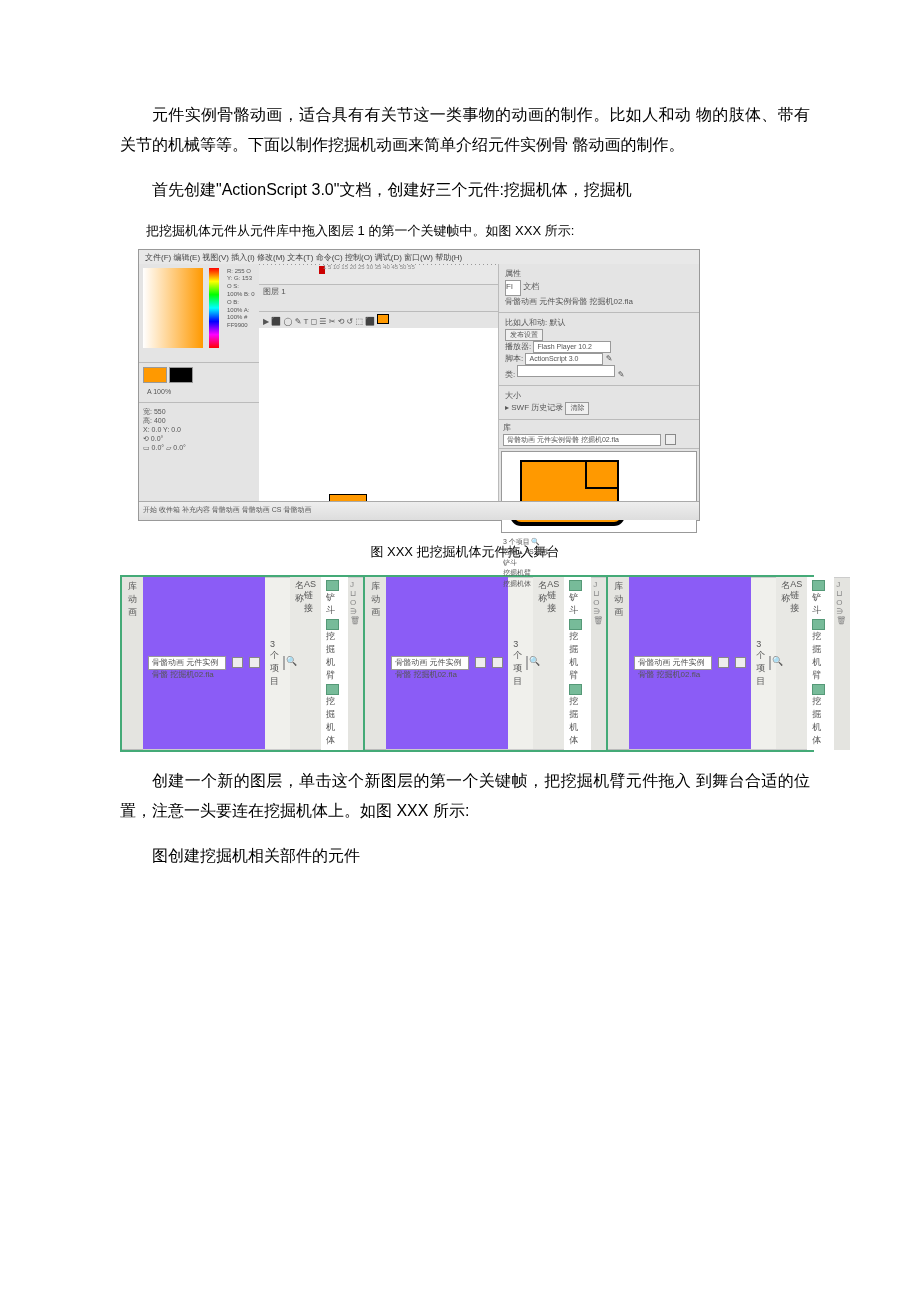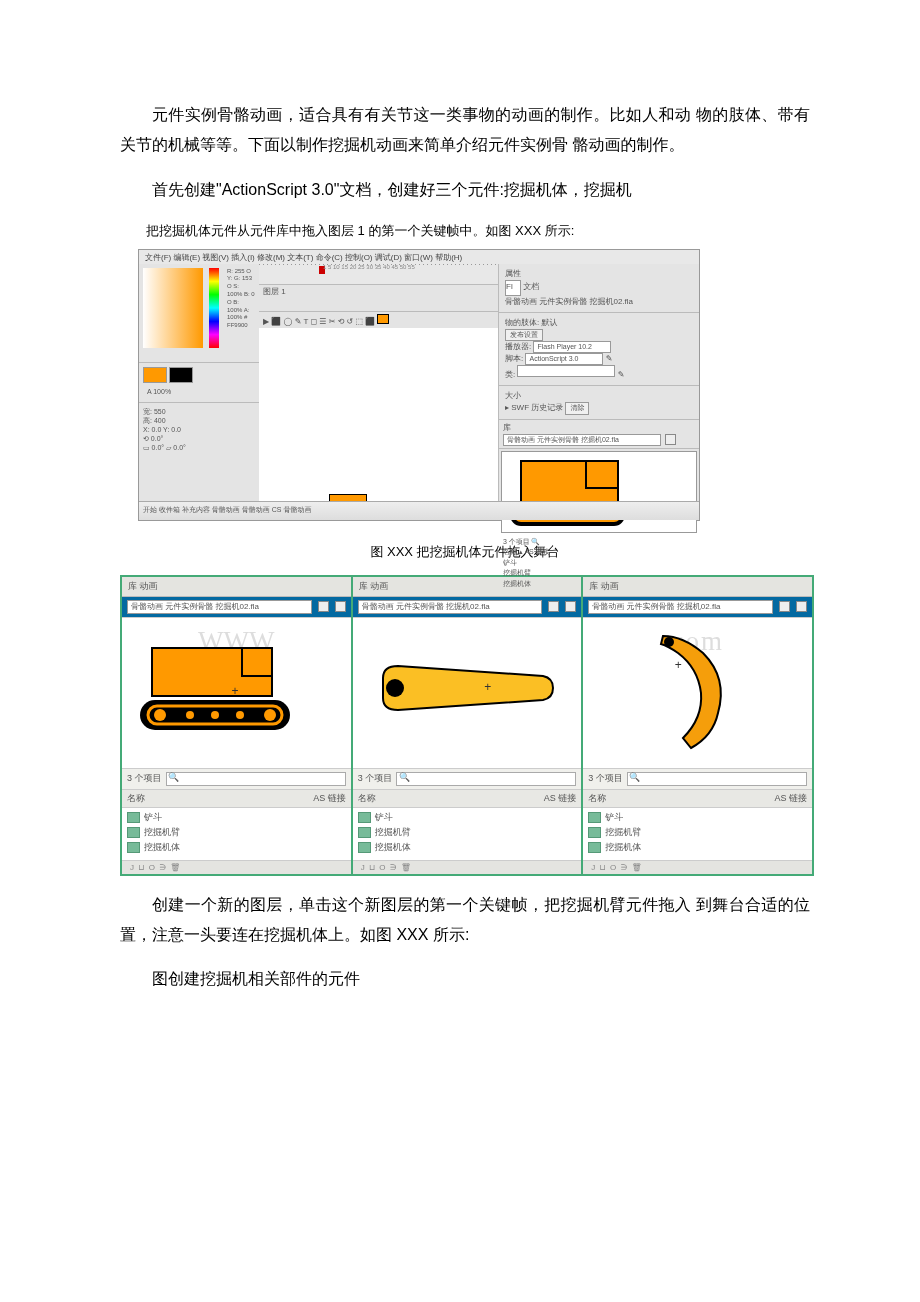--- a/index.html
+++ b/index.html
@@ -29,37 +29,37 @@
 .dropdown{display:inline-block;border:1px solid #999;background:#fff;padding:0 3px;font-size:7px;min-width:70px;height:10px;line-height:10px}
 .btn-sm{display:inline-block;border:1px solid #999;background:#f0f0f0;padding:0 4px;font-size:7px}
 .preview{height:80px;background:#fff;margin:2px;border:1px solid #999;position:relative}
 .exc-body{position:absolute;left:18px;top:8px;width:95px;height:45px;background:#f90;border:2px solid #000}
 .exc-cab{position:absolute;right:-2px;top:-2px;width:30px;height:25px;background:#f90;border:2px solid #000}
 .exc-track{position:absolute;left:8px;top:52px;width:115px;height:22px;background:#000;border-radius:11px}
 .exc-track::before{content:"";position:absolute;left:4px;top:4px;right:4px;bottom:4px;border:2px solid #f90;border-radius:8px}
 .lib-list{font-size:7px;padding:2px 4px;line-height:1.5;color:#555}
 .ss-taskbar{position:absolute;left:0;right:0;bottom:0;height:16px;background:linear-gradient(#eee,#ddd);border-top:1px solid #aaa;font-size:7px;padding:1px 4px;line-height:14px;color:#555}
 .tri-panel{display:flex;border:2px solid #4a7;margin:6px 0 14px 0;width:690px}
-.lib-col{flex:1;border-right:2px solid #4a7;background:#0369a1;font-size:9px;color:#555;display:flex;flex-direction:column}
+.lib-col{flex:1;border-right:2px solid #4a7;background:#8b5cf6;font-size:9px;color:#555;display:flex;flex-direction:row}
 .lib-col:last-child{border-right:none}
 .lib-tab{padding:3px 6px;background:#e4e4e0;border-bottom:1px solid #bbb;font-size:9px}
 .lib-dd{padding:3px 5px;border-bottom:1px solid #ccc;display:flex;align-items:center;gap:4px}
 .lib-dd .dropdown{flex:1;height:12px;line-height:12px;font-size:8px}
 .lib-preview{height:150px;background:#fff;position:relative;overflow:hidden}
 .watermark{position:absolute;left:0;right:0;top:8px;text-align:center;font-size:27px;color:#ddd;font-family:Georgia,serif;white-space:nowrap}
 .cross{position:absolute;width:10px;height:10px;color:#333;font-size:12px;line-height:10px;text-align:center}
 .lib-count{padding:3px 5px;border-top:1px solid #ccc;border-bottom:1px solid #ccc;display:flex;align-items:center;gap:4px;background:#f0f0ec}
 .search-box{flex:1;border:1px solid #aaa;background:#fff;height:12px;position:relative}
 .search-box::before{content:"🔍";position:absolute;left:2px;top:-1px;font-size:9px;color:#888}
 .lib-head{display:flex;padding:2px 5px;background:#e8e8e4;border-bottom:1px solid #ccc;font-size:9px}
 .lib-head span:first-child{flex:1}
 .lib-items{padding:2px 0;background:#fff;min-height:48px}
 .lib-item{padding:1px 5px;font-size:9px;color:#555}
 .lib-item::before{content:"";display:inline-block;width:11px;height:9px;background:#7b9;border:1px solid #597;margin-right:4px;vertical-align:middle}
-.lib-foot{padding:2px 8px;background:#e4e4e0;border-top:1px solid #ccc;font-size:8px;color:#888;letter-spacing:1px}
+.lib-foot{padding:2px 2px;background:#e4e4e0;border-top:1px solid #ccc;font-size:8px;color:#888;letter-spacing:1px}
 .icon-mini{display:inline-block;width:9px;height:9px;border:1px solid #888;background:#eee;vertical-align:middle;margin-left:2px}
 .svg-body{position:absolute}
 </style>
 </head>
 <body>
 
 <div class="page">
 
 <p class="para indent">元件实例骨骼动画，适合具有有关节这一类事物的动画的制作。比如人和动 物的肢体、带有关节的机械等等。下面以制作挖掘机动画来简单介绍元件实例骨 骼动画的制作。</p>
 
@@ -90,21 +90,21 @@
     <div class="toolbar">图层 1</div>
     <div class="toolbar" style="height:14px">▶ ⬛ ◯ ✎ T ◻ ☰ ✂ ⟲ ↺ ⬚ ⬛ <span style="display:inline-block;width:10px;height:8px;background:#f90;border:1px solid #000"></span></div>
     <div class="toolbar" style="height:12px">场景 1        名: 100%</div>
     <div class="stage">
       <div class="stage-ob"></div>
     </div>
   </div>
   <div class="ss-right">
     <div class="panel-sec">属性<br><span style="display:inline-block;width:14px;height:14px;border:1px solid #999;background:#fff;">Fl</span> 文档<br><span>骨骼动画 元件实例骨骼 挖掘机02.fla</span></div>
     <div class="panel-sec">
-      <span>物的肢体: 默认</span><br>
+      <span>比如人和动: 默认</span><br>
       <span class="btn-sm">发布设置</span><br>
       <span>播放器:</span> <span class="dropdown">Flash Player 10.2</span><br>
       <span>脚本:</span> <span class="dropdown">ActionScript 3.0</span> ✎<br>
       <span>类:</span> <span class="dropdown" style="min-width:90px"></span> ✎<br>
     </div>
     <div class="panel-sec"><span>大小</span><br>▸ <span>SWF 历史记录</span>   <span class="btn-sm">清除</span></div>
     <div class="panel-sec" style="padding:2px 4px">库<br><span class="dropdown" style="width:150px">骨骼动画 元件实例骨骼 挖掘机02.fla</span> <span class="icon-mini"></span></div>
     <div class="preview">
       <div class="exc-body">
             <div class="exc-cab"></div>

